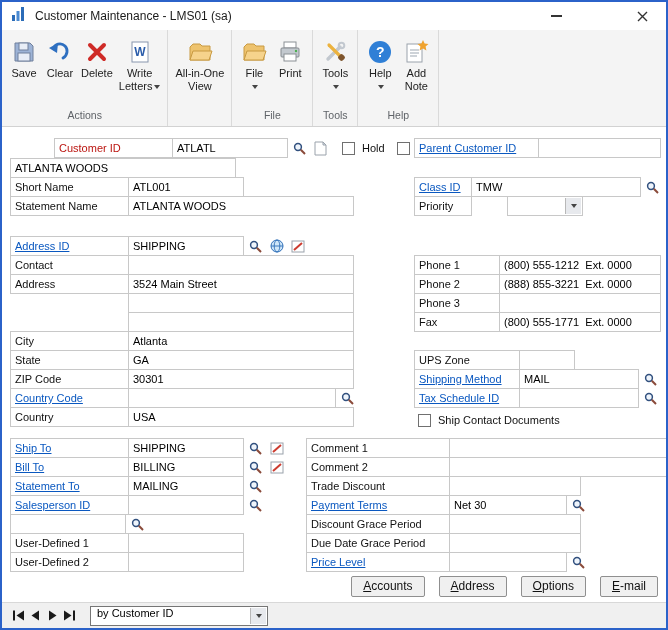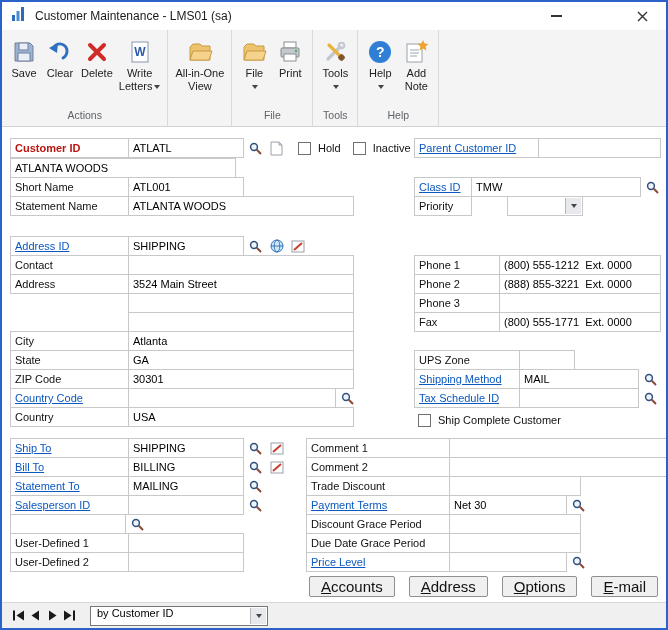--- a/index.html
+++ b/index.html
@@ -31,36 +31,36 @@
   .blk { position:absolute; }
   .row { display:flex; align-items:flex-start; }
   .row + .row { margin-top:-1px; }
   .cell { height:20px; flex:0 0 auto; border:1px solid #c8c8c8; background:#fff; font-size:11px; color:#000;
           display:flex; align-items:center; padding:0 4px; overflow:hidden; white-space:nowrap; }
   .cell + .cell { margin-left:-1px; }
   .sp + .cell { margin-left:-1px; }
   .sp { flex:0 0 auto; height:20px; }
   .iconbtn { height:20px; width:19px; flex:0 0 auto; display:flex; align-items:center; justify-content:center; margin-left:2px; }
   .lbl { color:#111; }
-  .req { color:#bb1510; font-weight:bold; }
+  .req { color:#bb1510; font-weight:normal;margin-left:44px; }
   .link { color:#0a58c0; text-decoration:underline; cursor:pointer; }
   .ckwrap { display:flex; align-items:center; gap:7px; height:20px; margin-left:12px; }
   .ck { width:13px; height:13px; border:1px solid #707070; background:#fff; flex:0 0 auto; }
   .cklbl { font-size:11px; color:#111; }
   .dd { position:relative; padding-right:18px; }
   .ddbtn { position:absolute; right:1px; top:1px; bottom:1px; width:16px; background:#e7e9ed; border-left:1px solid #b8b8b8; display:flex; align-items:center; justify-content:center; }
   .ddbtn .caret { margin-left:0; }
 
   .w36{width:36px} .w56{width:56px} .w58{width:58px} .w76{width:76px} .w86{width:86px}
   .w106{width:106px} .w116{width:116px} .w118{width:118px} .w119{width:119px} .w120{width:120px}
   .w123{width:123px} .w125{width:125px} .w132{width:132px} .w144{width:144px} .w162{width:162px}
   .w170{width:170px} .w208{width:208px} .w224{width:224px} .w226{width:226px}
 
   .footerbtns { position:absolute; top:449px; right:8px; display:flex; gap:14px; }
-  .fbtn { display:block; height:21px; line-height:19px; padding:0 11px; background:#f0f0f0; border:1px solid #8f8f8f; border-radius:2px; font-size:15px; color:#111; }
+  .fbtn { display:block; height:21px; line-height:19px; padding:0 11px; background:#f0f0f0; border:1px solid #8f8f8f; border-radius:2px; font-size:12px; color:#111; }
   .fbtn::first-letter { text-decoration:underline; }
 
   
   .statusbar { height:26px; background:#f0f0f0; border-top:1px solid #d8d8d8; display:flex; align-items:center; padding:0 8px; }
   .nav { width:17px; height:18px; display:flex; align-items:center; justify-content:center; }
   .sortbox { width:178px; height:20px; border:1px solid #767676; background:#fff; margin-left:12px; position:relative; font-size:11px; display:flex; align-items:flex-start; padding:0 6px 0 6px; }
   .sortbox .val { flex:1; overflow:hidden; white-space:nowrap; }
 </style>
 </head>
 <body>
@@ -418,21 +418,21 @@
             <circle cx="5" cy="5" r="3.4" fill="#eef4fb" stroke="#31507e" stroke-width="1.5"></circle>
             <line x1="7.8" y1="7.8" x2="12" y2="12" stroke="#8a4a3a" stroke-width="2"></line>
           </svg>
         </div>
       </div>
     </div>
 
     <div class="blk" style="left:416px;top:283px">
       <div class="ckwrap" style="margin-left:0">
         <div class="ck"></div>
-        <span class="cklbl">Ship Complete Customer</span>
+        <span class="cklbl">Ship Contact Documents</span>
       </div>
     </div>
 
     <div class="blk" style="left:8px;top:311px">
       <div class="row">
         <div class="cell w119">
             <span class="link">Ship To</span>
           </div>
         <div class="cell w116">SHIPPING</div>
         <div class="iconbtn">

